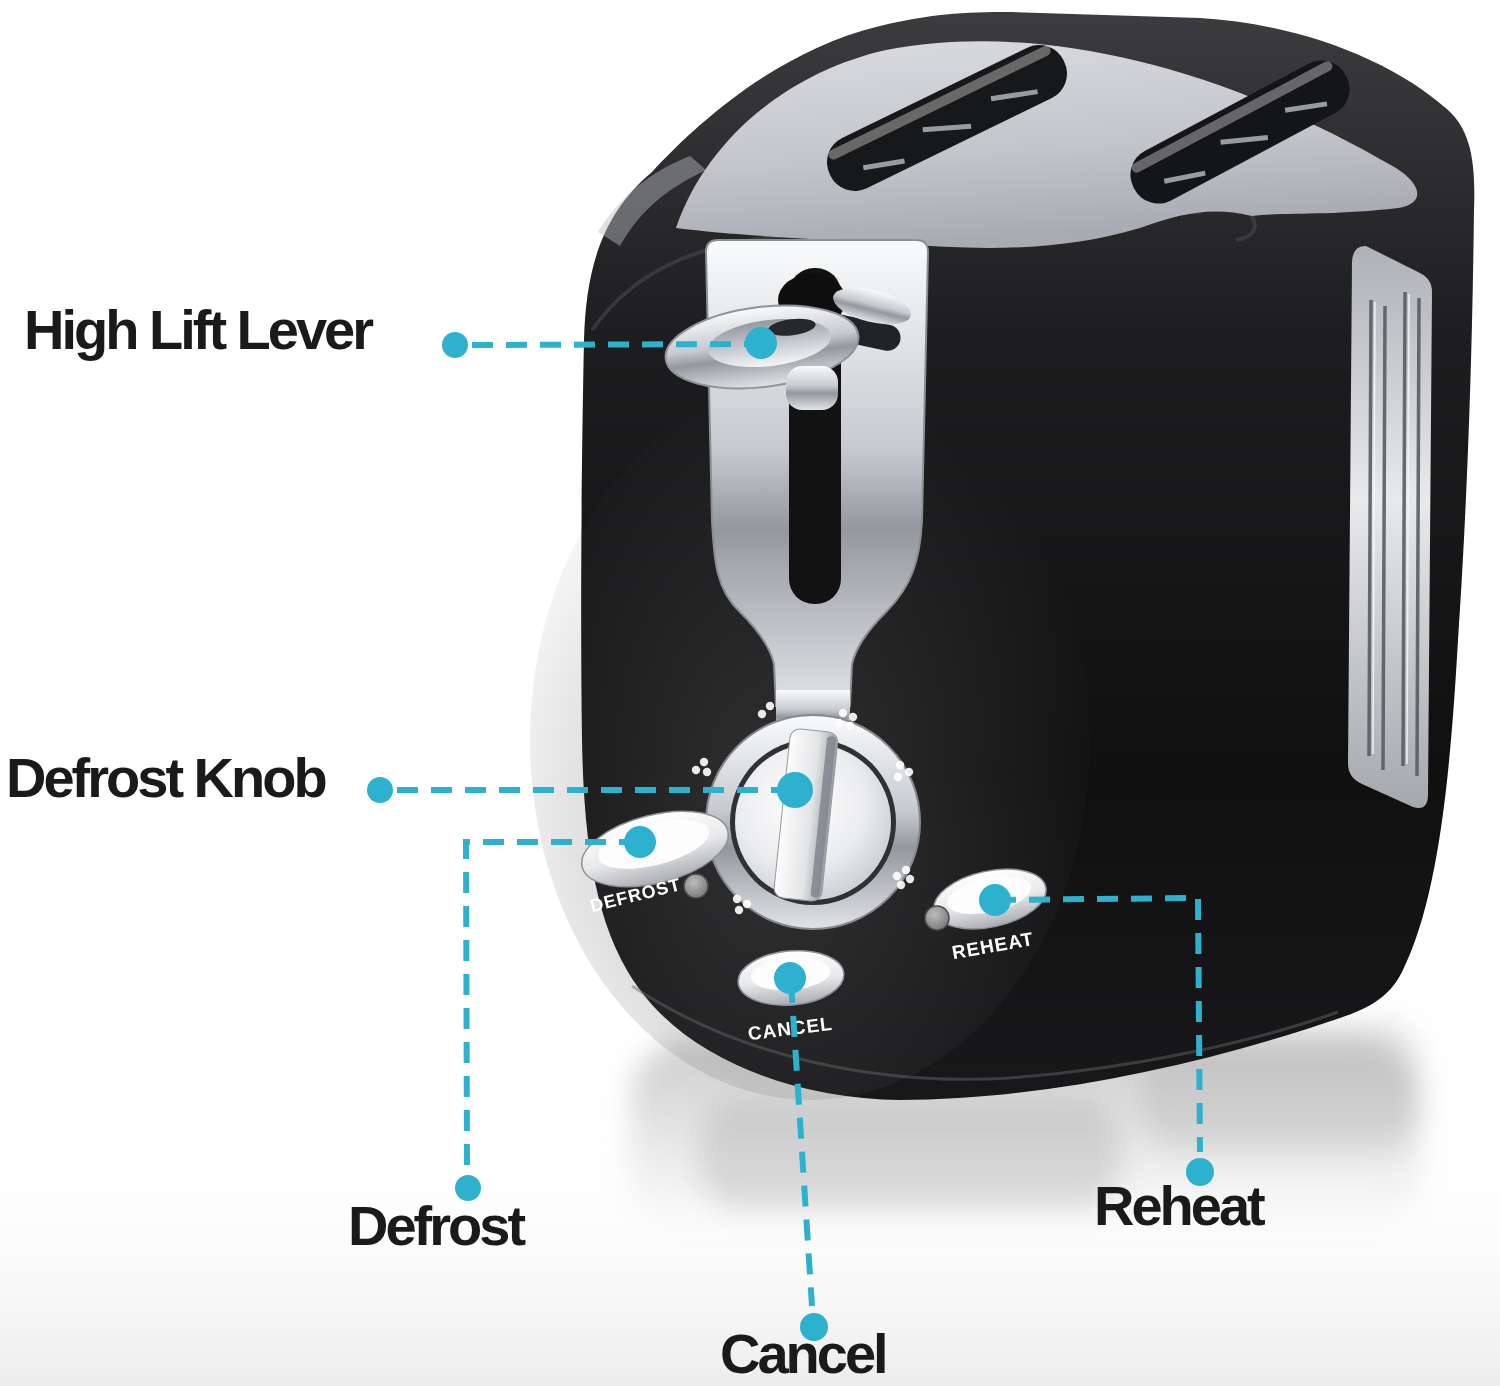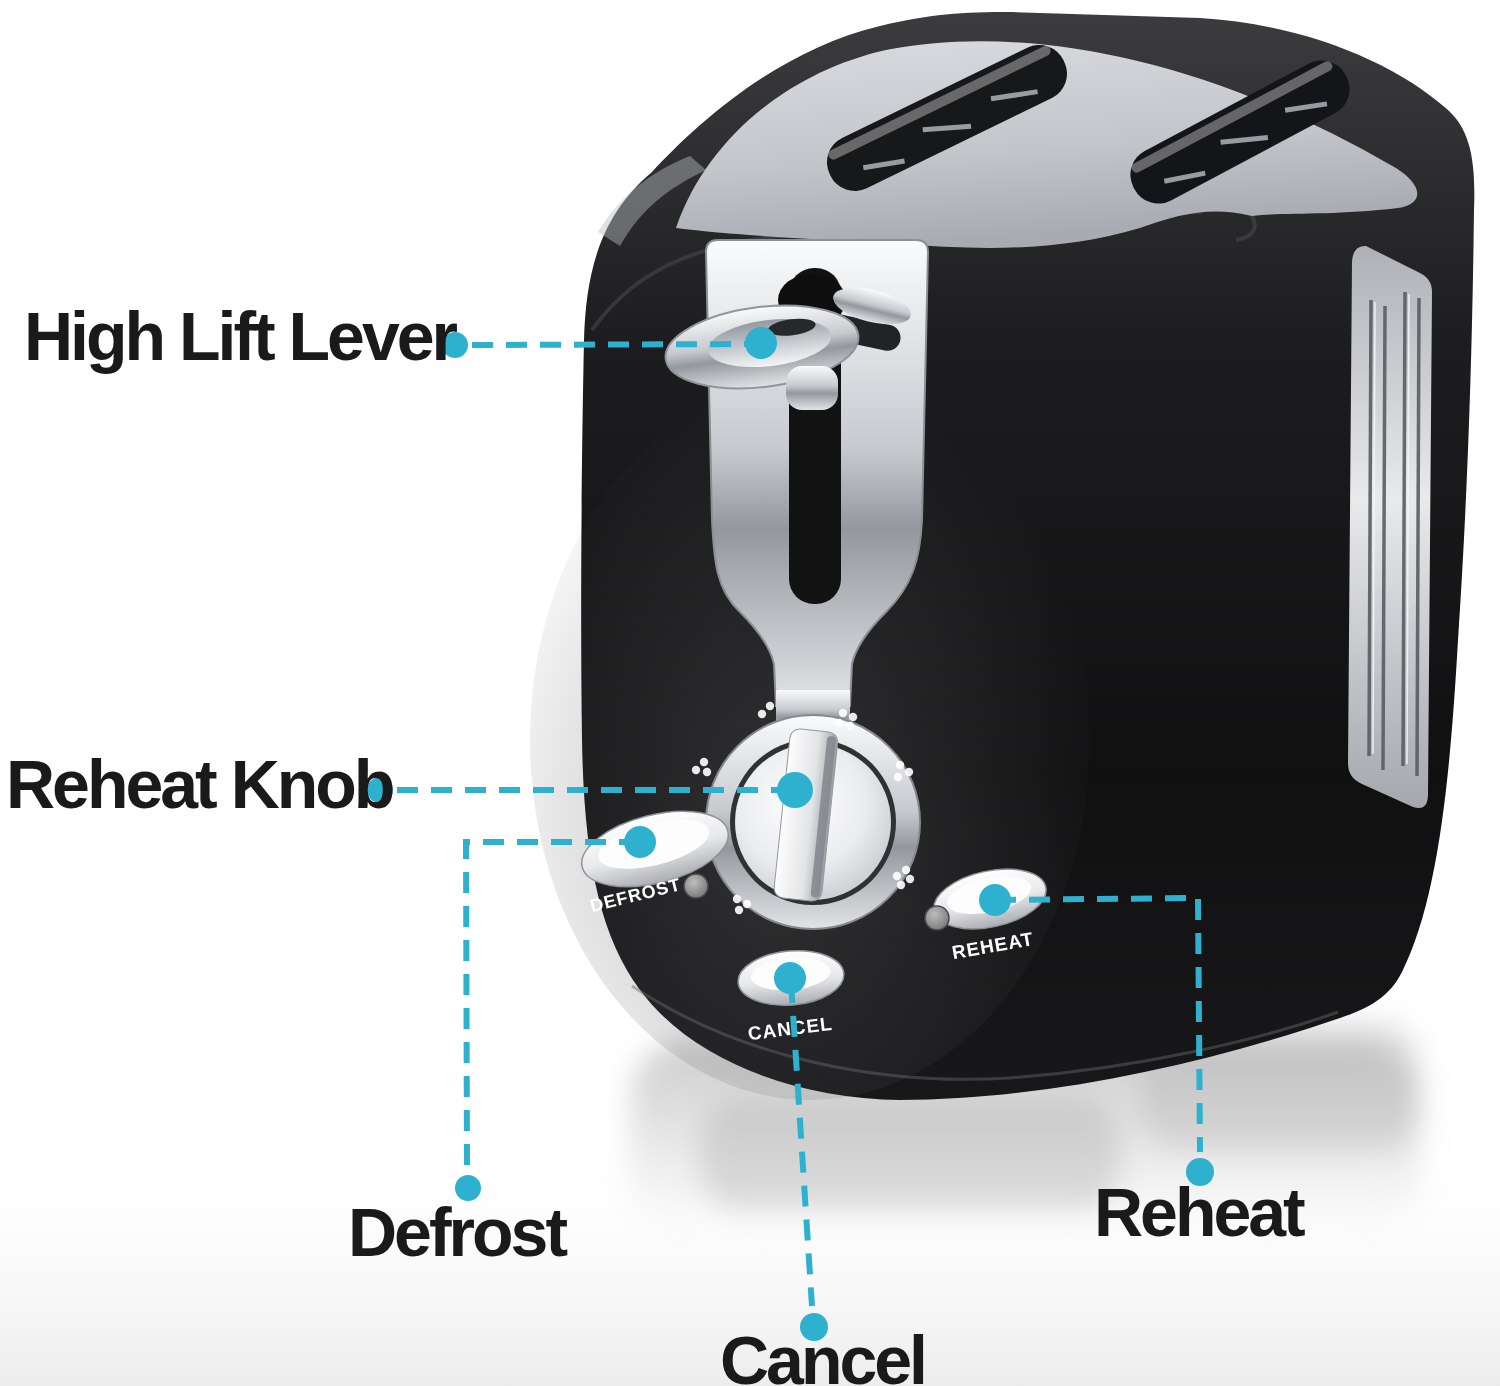--- a/index.html
+++ b/index.html
@@ -10,21 +10,21 @@
   *{margin:0;padding:0;box-sizing:border-box;}
   html,body{width:1500px;height:1386px;background:var(--bg);overflow:hidden;}
   #stage{
     position:relative;width:1500px;height:1386px;
     background:var(--bg);
     font-family:"Liberation Sans","DejaVu Sans",sans-serif;
   }
   svg{position:absolute;left:0;top:0;}
   .callout-label{
     position:absolute;
-    font-size:68px;
+    font-size:56px;
     font-weight:700;
     letter-spacing:-3px;
     line-height:1;
     color:var(--label-color);
     white-space:nowrap;
   }
   .leader{
     stroke:var(--accent);
     stroke-width:6;
     fill:none;
@@ -272,21 +272,21 @@
   </g>
   <g>
     <path class="leader" d="M 791 982 L 812 1306"></path>
     <circle class="dot" cx="790" cy="978" r="16"></circle>
     <circle class="dot" cx="814" cy="1327" r="14"></circle>
   </g>
 </svg>
 
 <div class="callout-label" style="left:24px;top:302px;">High Lift Lever</div>
 
-<div class="callout-label" style="left:6px;top:750px;">Reheat Knob</div>
+<div class="callout-label" style="left:6px;top:750px;">Defrost Knob</div>
 
 <div class="callout-label" style="left:348px;top:1198px;">Defrost</div>
 
 <div class="callout-label" style="left:1094px;top:1178px;">Reheat</div>
 
 <div class="callout-label" style="left:720px;top:1326px;">Cancel</div>
 
 </div>
 
 </body></html>

